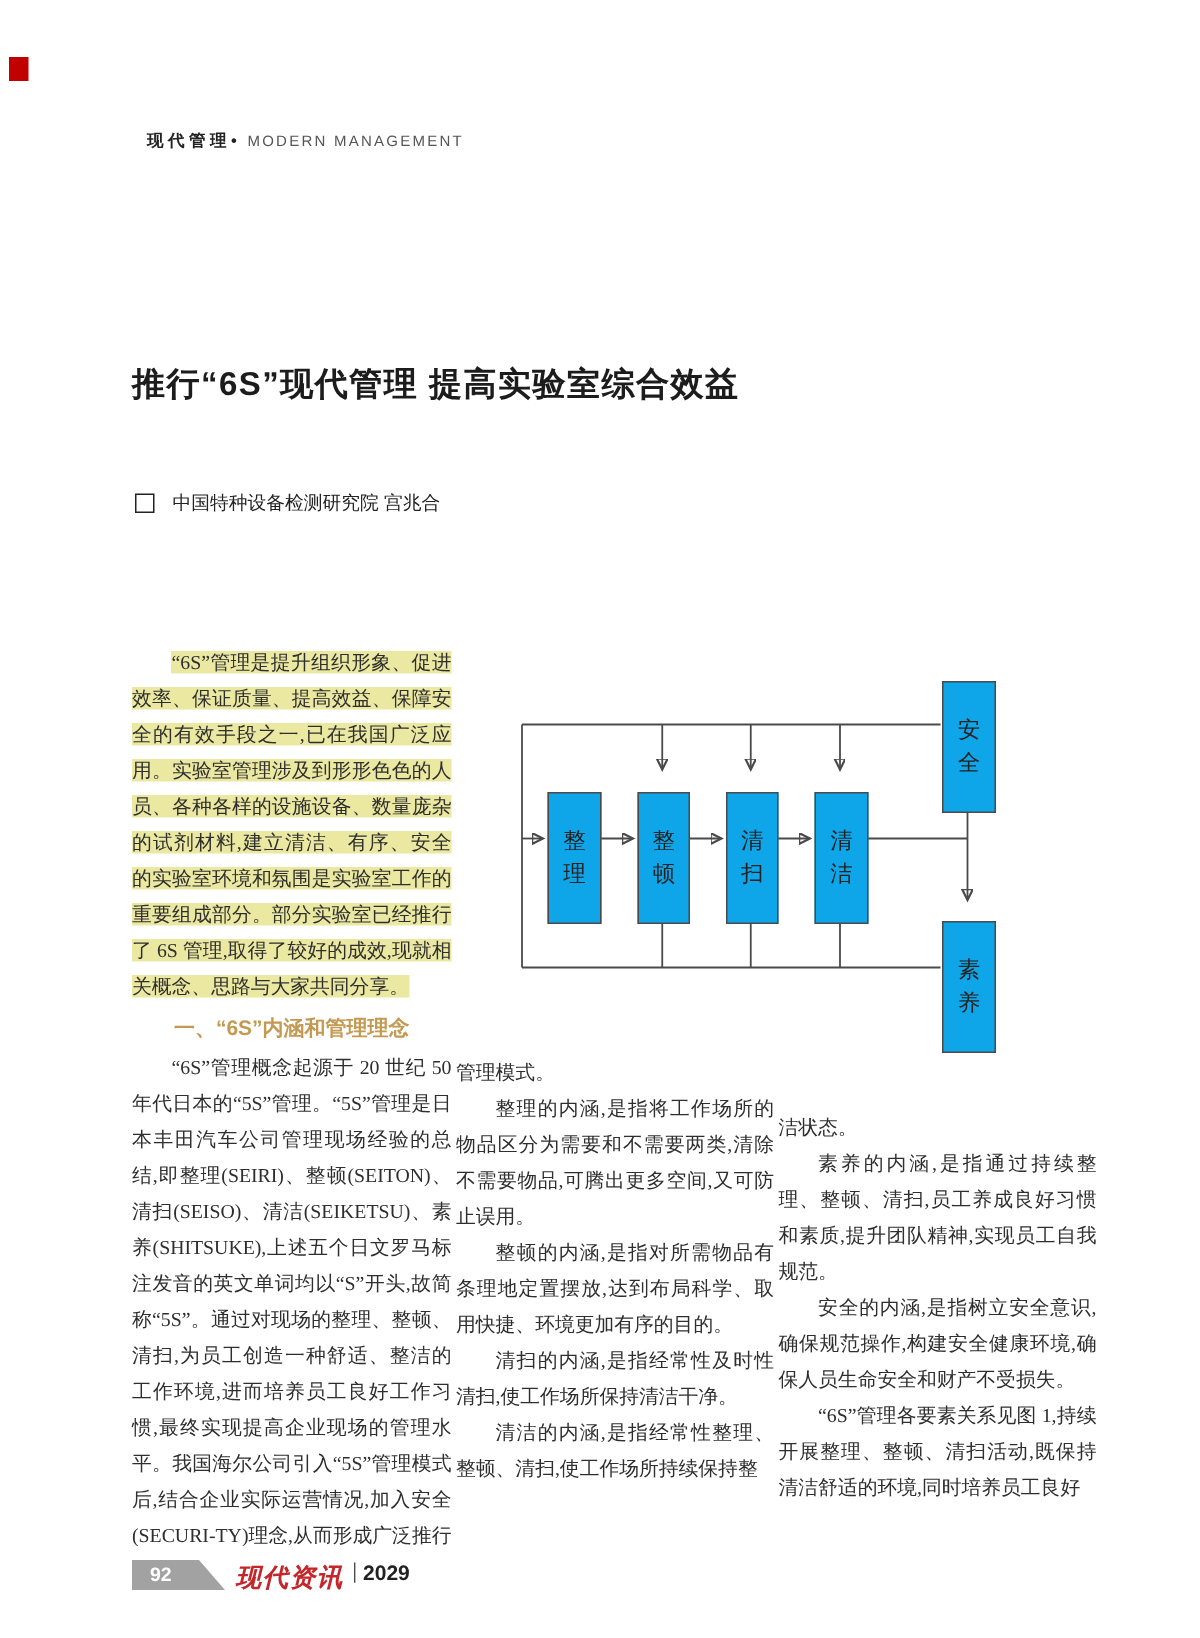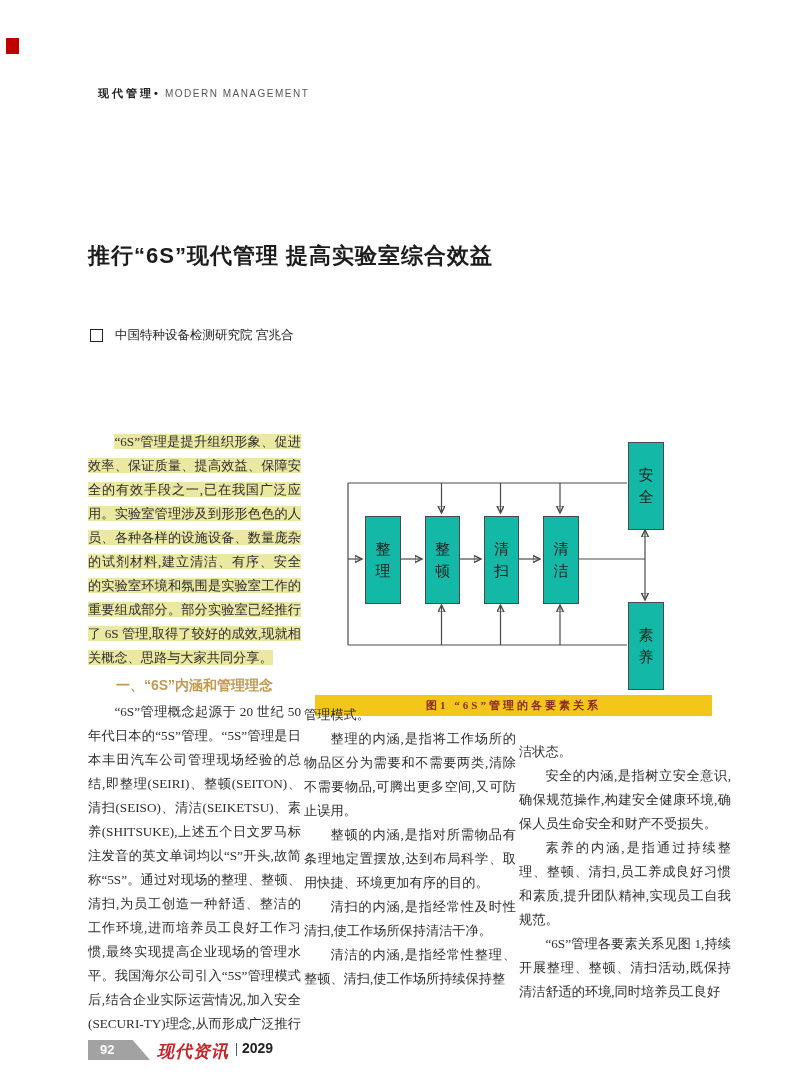--- a/index.html
+++ b/index.html
@@ -32,22 +32,22 @@
                color:var(--heading_gold,#c49a52);line-height:26px;
                font-family:"Liberation Sans","DejaVu Sans",sans-serif;}
 
   .col-left{left:88px;top:430px;}
   .col-mid{left:304px;top:703px;width:212px;}
   .col-right{left:519px;top:740px;width:212px;}
 
   .figure{position:absolute;left:315px;top:420px;width:397px;height:296px;}
   .fig-lines{position:absolute;left:0;top:0;}
   .fig-lines path{stroke:#4a4a4a;stroke-width:1.2;fill:none;}
-  .fig-box{position:absolute;border:1px solid #4a4a4a;background:#14b8a6;
-           display:flex;align-items:center;justify-content:center;}
+  .fig-box{position:absolute;border:1px solid #4a4a4a;background:#0ea5e9;
+           display:flex;align-items:center;justify-content:center;margin-top:12px;}
   .fig-box span{display:block;width:1em;word-break:break-all;text-align:center;
                 font-size:15px;line-height:1.5;color:#222;}
   .fig-caption{position:absolute;left:0;top:275px;width:100%;height:21px;line-height:21px;
                background:var(--caption_bar,#f2c71a);text-align:center;
                color:var(--caption_text,#8a2a20);font-size:11px;font-weight:bold;
                letter-spacing:3px;}
 
   .footer{position:absolute;left:88px;top:1040px;height:22px;display:flex;align-items:flex-start;}
   .page-num{width:62px;height:20px;background:var(--page_box_gray,#a2a2a2);
             clip-path:polygon(0 0,72% 0,100% 100%,0 100%);
@@ -118,41 +118,40 @@
     <div class="fig-box" style="left:228px;top:96px;width:34px;height:86px;">
       <span>清洁</span>
     </div>
     <div class="fig-box" style="left:313px;top:22px;width:34px;height:86px;">
       <span>安全</span>
     </div>
     <div class="fig-box" style="left:313px;top:182px;width:34px;height:86px;">
       <span>素养</span>
     </div>
 
-    <div class="fig-caption">图1 “6S”管理的各要素关系</div>
   </div>
 
   <div class="col col-left">
     <p class="ind"><span class="hl">“6S”管理是提升组织形象、促进效率、保证质量、提高效益、保障安全的有效手段之一,已在我国广泛应用。实验室管理涉及到形形色色的人员、各种各样的设施设备、数量庞杂的试剂材料,建立清洁、有序、安全的实验室环境和氛围是实验室工作的重要组成部分。部分实验室已经推行了 6S 管理,取得了较好的成效,现就相关概念、思路与大家共同分享。</span></p>
     <h3 class="col-heading">一、“6S”内涵和管理理念</h3>
     <p class="ind">“6S”管理概念起源于 20 世纪 50 年代日本的“5S”管理。“5S”管理是日本丰田汽车公司管理现场经验的总结,即整理(SEIRI)、整顿(SEITON)、清扫(SEISO)、清洁(SEIKETSU)、素养(SHITSUKE),上述五个日文罗马标注发音的英文单词均以“S”开头,故简称“5S”。通过对现场的整理、整顿、清扫,为员工创造一种舒适、整洁的工作环境,进而培养员工良好工作习惯,最终实现提高企业现场的管理水平。我国海尔公司引入“5S”管理模式后,结合企业实际运营情况,加入安全(SECURI-TY)理念,从而形成广泛推行的“6S”</p>
   </div>
 
   <div class="col col-mid">
     <p>管理模式。</p>
     <p class="ind">整理的内涵,是指将工作场所的物品区分为需要和不需要两类,清除不需要物品,可腾出更多空间,又可防止误用。</p>
     <p class="ind">整顿的内涵,是指对所需物品有条理地定置摆放,达到布局科学、取用快捷、环境更加有序的目的。</p>
     <p class="ind">清扫的内涵,是指经常性及时性清扫,使工作场所保持清洁干净。</p>
     <p class="ind">清洁的内涵,是指经常性整理、整顿、清扫,使工作场所持续保持整</p>
   </div>
 
   <div class="col col-right">
     <p>洁状态。</p>
+    <p class="ind">素养的内涵,是指通过持续整理、整顿、清扫,员工养成良好习惯和素质,提升团队精神,实现员工自我规范。</p>
     <p class="ind">安全的内涵,是指树立安全意识,确保规范操作,构建安全健康环境,确保人员生命安全和财产不受损失。</p>
-    <p class="ind">素养的内涵,是指通过持续整理、整顿、清扫,员工养成良好习惯和素质,提升团队精神,实现员工自我规范。</p>
     <p class="ind">“6S”管理各要素关系见图 1,持续开展整理、整顿、清扫活动,既保持清洁舒适的环境,同时培养员工良好</p>
   </div>
 
   <div class="footer">
     <div class="page-num">92</div>
     <span class="brand">现代资讯</span>
     <span class="footer-sep">|</span>
     <span class="footer-year">2029</span>
   </div>
 

